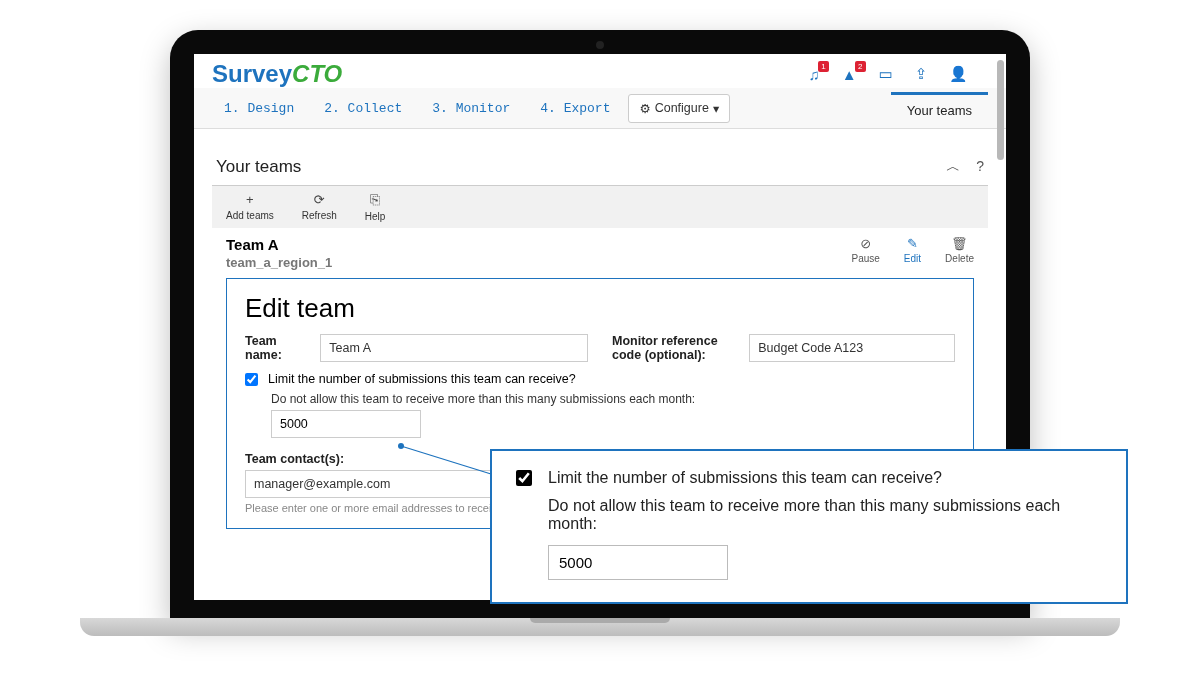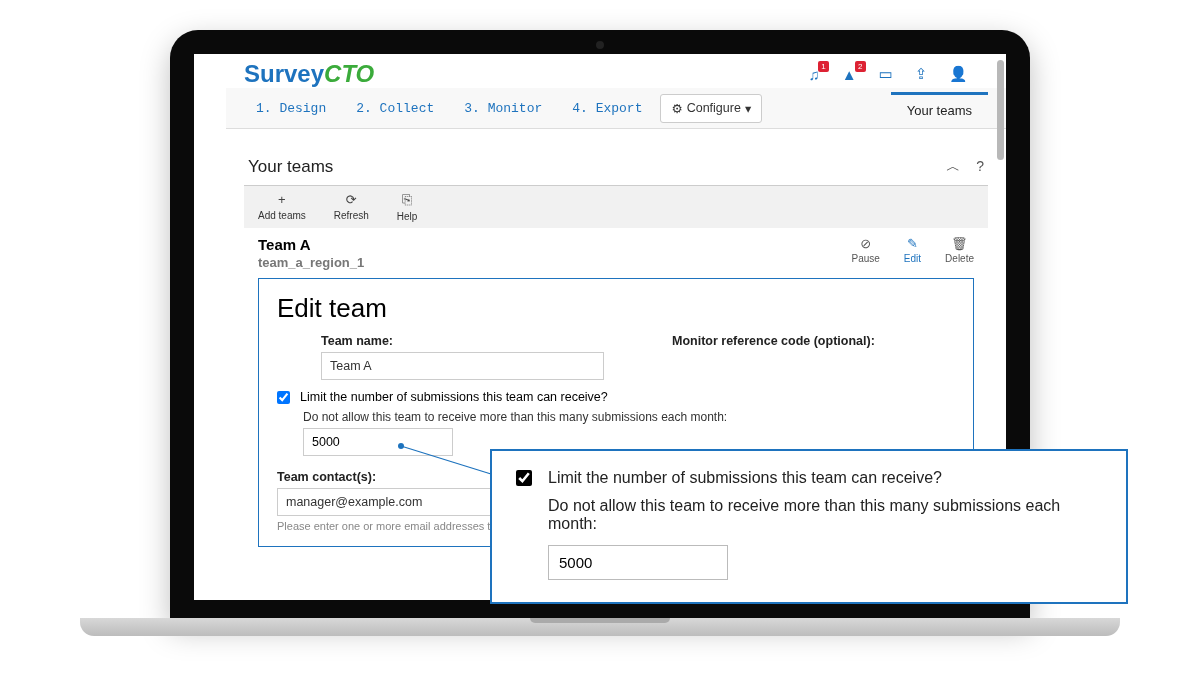--- a/index.html
+++ b/index.html
@@ -31,21 +31,20 @@
     width: 8px; height: 8px;
     background: #222;
     border-radius: 50%;
   }
   .screen {
     width: 100%;
     height: 546px;
     background: #fff;
     overflow: hidden;
     position: relative;
-    padding-left: 32px;
   }
   .laptop-base {
     position: absolute;
     left: 80px;
     top: 618px;
     width: 1040px;
     height: 18px;
     background: linear-gradient(#d8d8d8, #bcbcbc);
     border-radius: 0 0 14px 14px;
   }
@@ -207,21 +206,21 @@
   .edit-box h2 {
     font-size: 26px;
     font-weight: 500;
     margin-bottom: 10px;
   }
   .form-row {
     display: flex;
     gap: 24px;
     margin-bottom: 10px;
   }
-  .form-col { flex: 1; display: flex; flex-direction: column; gap: 4px; margin-left: 44px; }
+  .form-col { flex: 1; display: flex; flex-direction: row; gap: 20px; }
   label.fl { font-size: 12.5px; font-weight: 600; color: #222; }
   input.ft {
     border: 1px solid #ccc;
     padding: 6px 8px;
     font-size: 12.5px;
     width: 100%;
     color: #333;
   }
   .check-row {
     display: flex;
@@ -388,20 +387,21 @@
         <div class="edit-box">
           <h2>Edit team</h2>
 
           <div class="form-row">
             <div class="form-col">
               <label class="fl">Team name:</label>
               <input class="ft" value="Team A" style="">
             </div>
             <div class="form-col">
               <label class="fl">Monitor reference code (optional):</label>
+              <input class="ft" value="Budget Code A123" style="">
             </div>
           </div>
 
           <div class="check-row">
             <input type="checkbox" checked="" style="">
             <span>Limit the number of submissions this team can receive?</span>
           </div>
           <div class="sub-row">
             <div>Do not allow this team to receive more than this many submissions each month:</div>
             <input value="5000" style="">

